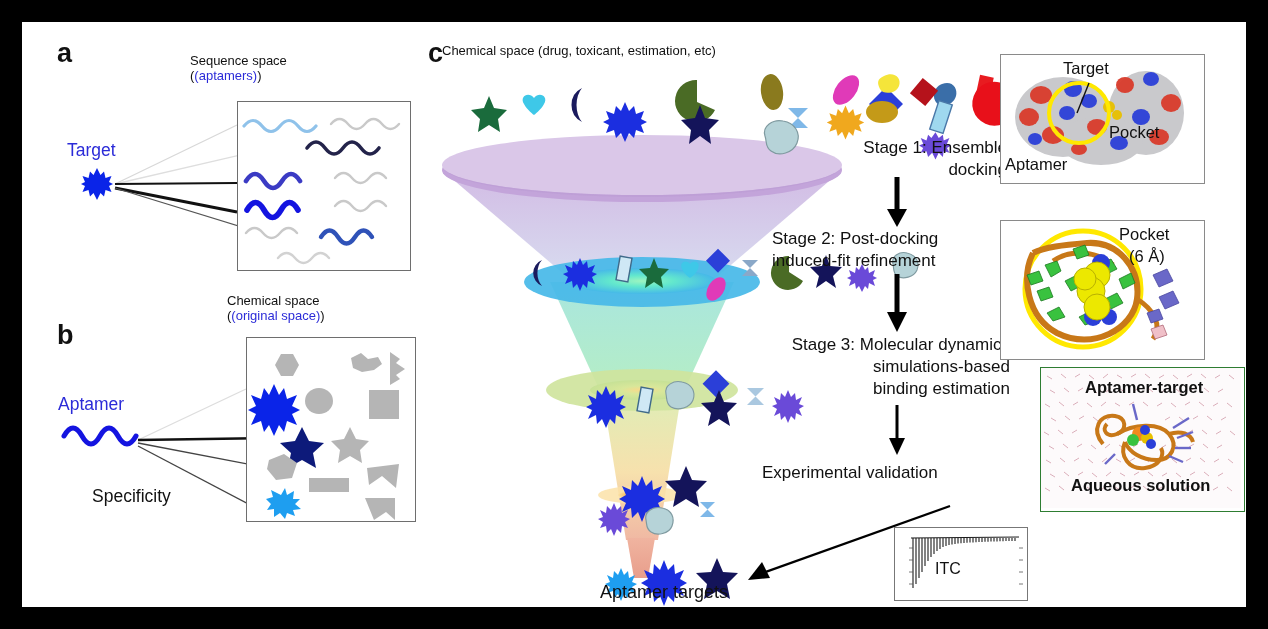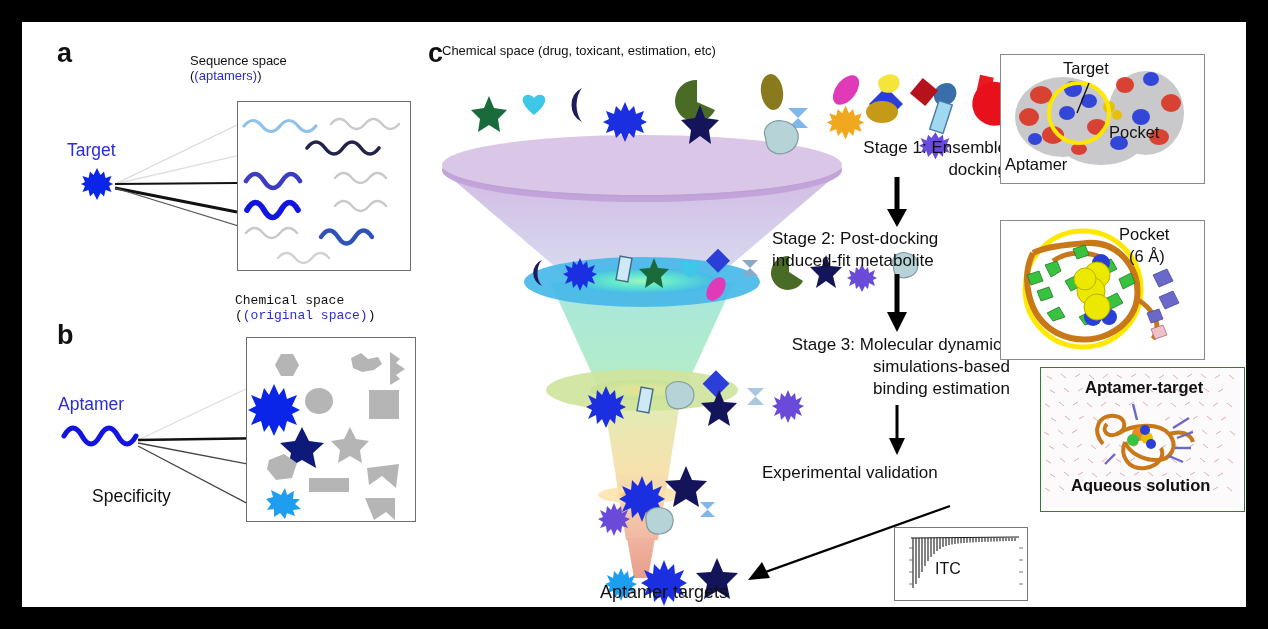--- a/index.html
+++ b/index.html
@@ -58,21 +58,21 @@
         <path d="M8 131 q8.5 -10 17 0 t17 0 t17 0" stroke="#c9c9c9" stroke-width="2.4"></path>
         <path d="M83 135 q8.5 -13 17 0 t17 0 t17 0" stroke="#2f52b8" stroke-width="4.4"></path>
         <path d="M40 156 q8.5 -10 17 0 t17 0 t17 0" stroke="#d2d2d2" stroke-width="2.4"></path>
       </g>
     </svg>
   </div>
 
 
   <div class="abs plabel" style="left:35px;top:298px;">b</div>
 
-  <div class="abs ttl" style="left:213px;top:272px;width:200px;font-family:Liberation Mono, monospace;">
+  <div class="abs ttl" style="left:205px;top:272px;width:200px;">
     <div>Chemical space</div>
     <div>(<span class="blue">(original space)</span>)</div>
   </div>
 
   <div class="abs bluetxt" style="left:36px;top:372px;">Aptamer</div>
   <svg class="abs" style="left:38px;top:396px;" width="80" height="32">
     <path d="M4 18 q9 -16 18 0 t18 0 t18 0 t18 0" fill="none" stroke="#1414e0" stroke-width="5" stroke-linecap="round"></path>
   </svg>
 
   <svg class="abs" style="left:0;top:270px;" width="420" height="260">
@@ -238,21 +238,21 @@
     <div>docking</div>
   </div>
 
   <svg class="abs" style="left:862px;top:155px;" width="26" height="52">
     <line x1="13" y1="0" x2="13" y2="36" stroke="#000" stroke-width="5"></line>
     <polygon points="3,32 23,32 13,50" fill="#000"></polygon>
   </svg>
 
   <div class="abs stage" style="left:750px;top:206px;width:235px;text-align:left;">
     <div>Stage 2: Post-docking</div>
-    <div>induced-fit metabolite</div>
+    <div>induced-fit refinement</div>
   </div>
 
   <svg class="abs" style="left:862px;top:252px;" width="26" height="60">
     <line x1="13" y1="0" x2="13" y2="42" stroke="#000" stroke-width="5"></line>
     <polygon points="3,38 23,38 13,58" fill="#000"></polygon>
   </svg>
 
   <div class="abs stage" style="left:726px;top:312px;width:262px;text-align:right;">
     <div>Stage 3: Molecular dynamics</div>
     <div>simulations-based</div>

